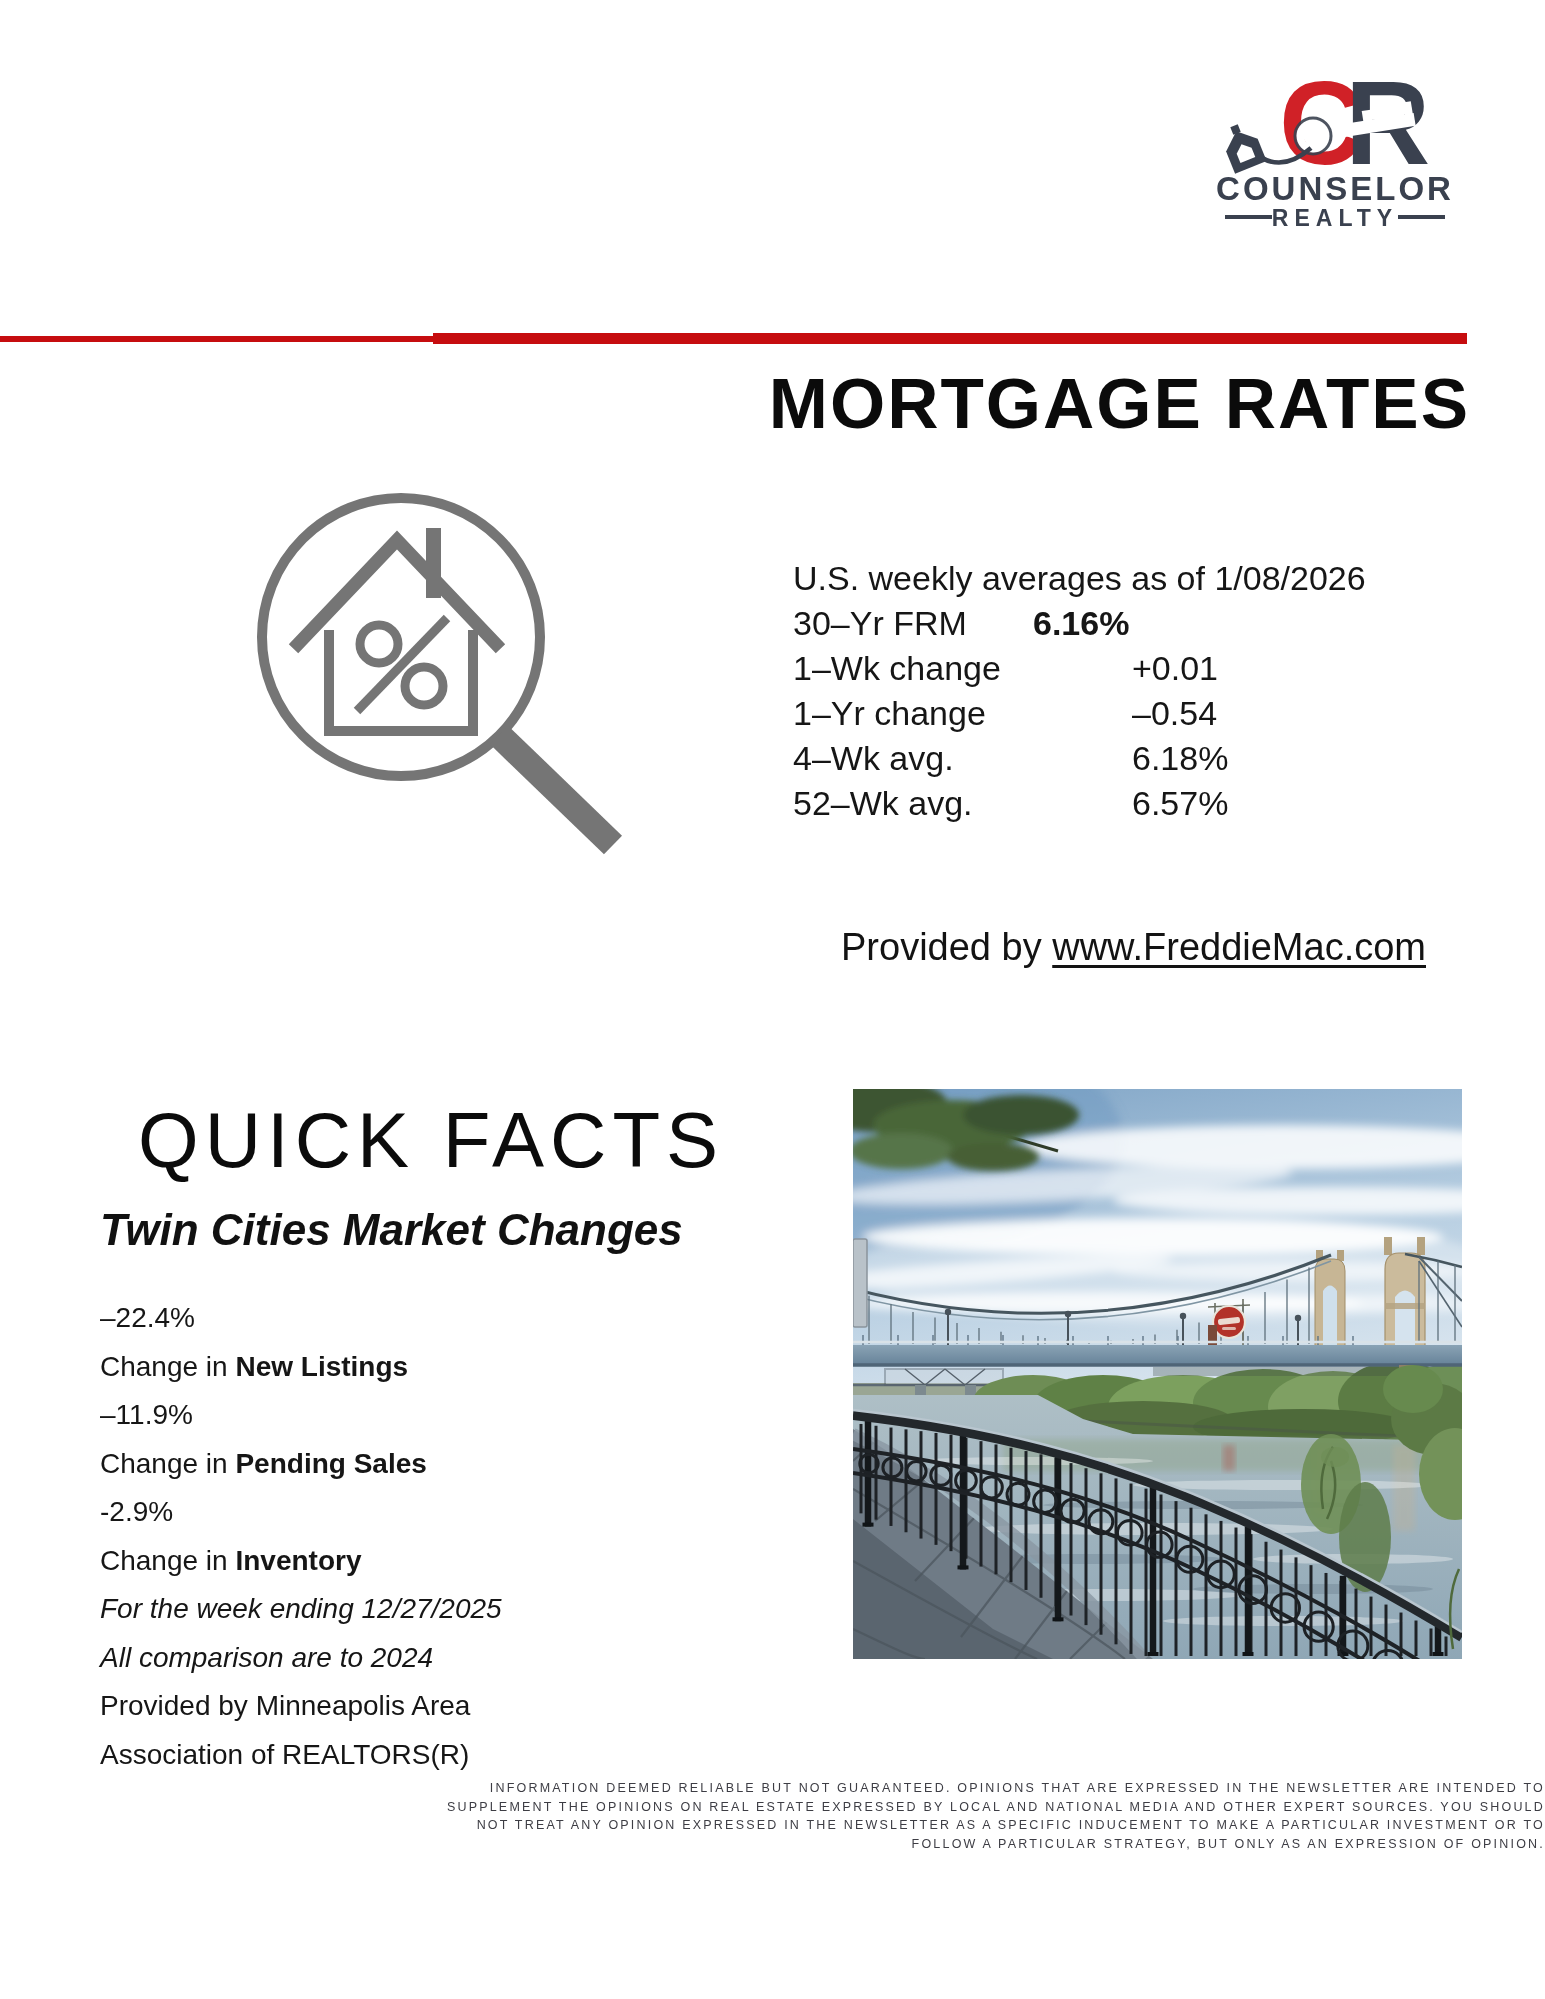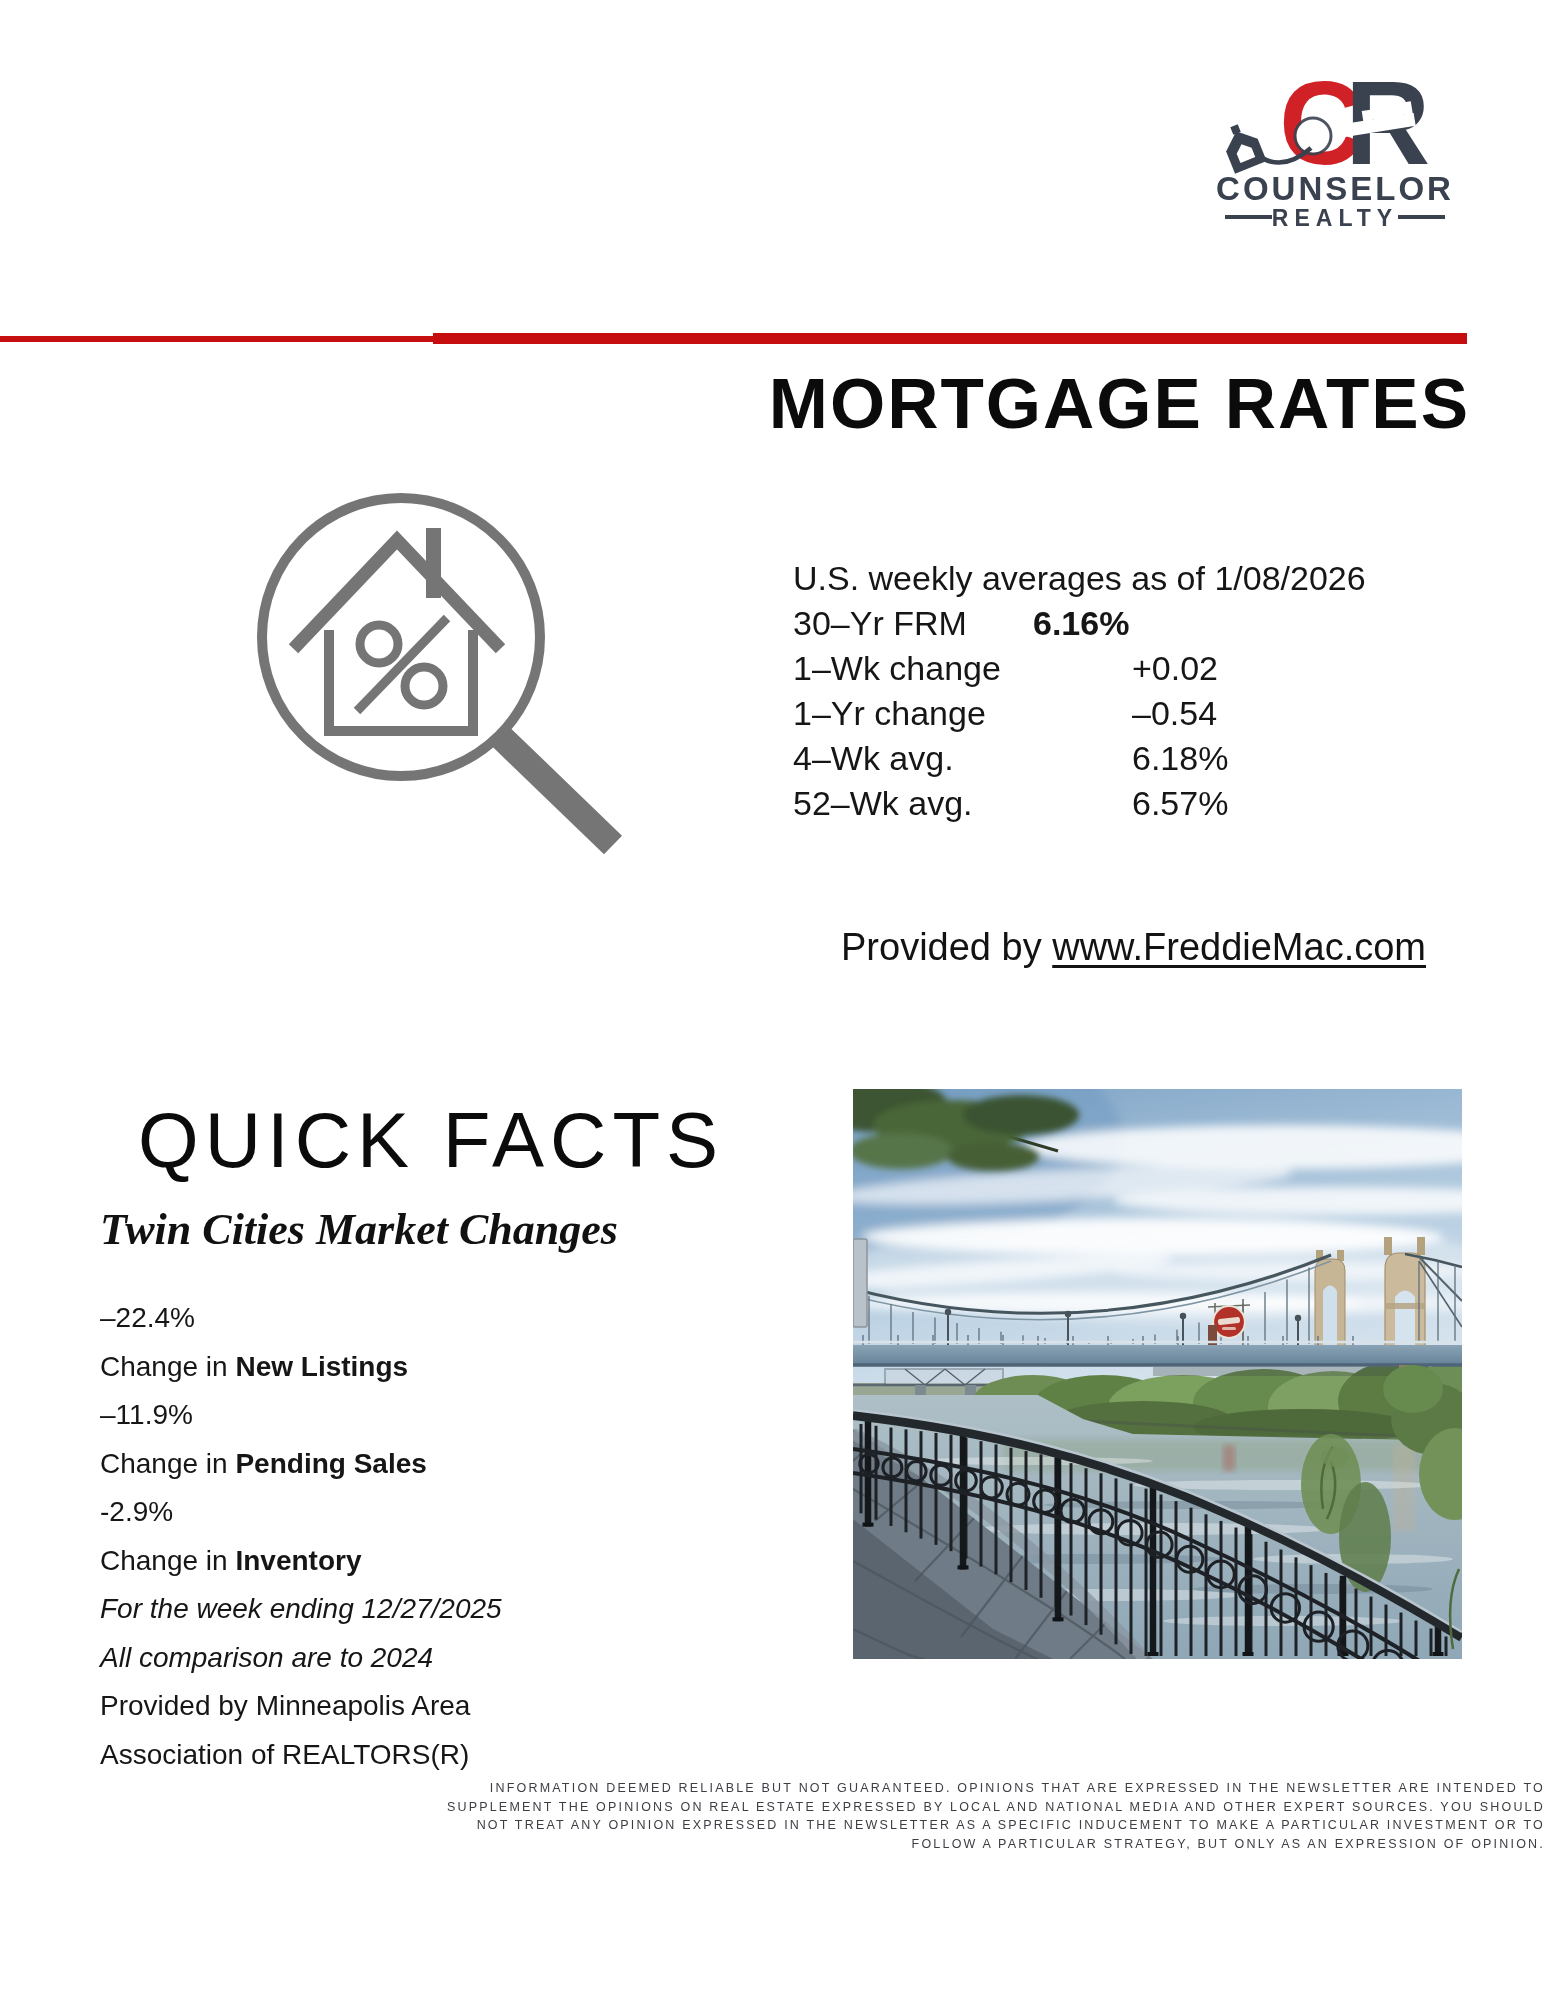--- a/index.html
+++ b/index.html
@@ -29,21 +29,21 @@
   .provided{position:absolute;left:793px;top:926px;font-size:38px;color:#131313;margin-left:48px;}
   .provided a{color:#131313;text-decoration:underline;text-underline-offset:5px;text-decoration-thickness:3px;}
   
   .h-quick{
     position:absolute;left:138px;top:1100px;margin:0;
     font-size:78px;line-height:80px;font-weight:400;letter-spacing:6px;
     color:#0b0b0b;white-space:nowrap;
   }
   .h-sub{
     position:absolute;left:100px;top:1204px;margin:0;
-    font-family:Liberation Serif, serif;
+    font-family:Liberation Sans, sans-serif;
     font-style:italic;font-weight:600;font-size:44px;line-height:52px;color:#111;
   }
   .stats{position:absolute;left:100px;top:1294px;width:640px;font-size:28px;line-height:48.5px;color:#161616;}
   .stats b{font-weight:700;}
   .stats .it{font-style:italic;}
   
   .photo{position:absolute;left:853px;top:1089px;width:609px;height:570px;}
   .photo svg{display:block;}
   
   .disclaimer{
@@ -109,21 +109,21 @@
   </div>
 
   <div class="rates">
     <div class="rates-head">U.S. weekly averages as of 1/08/2026</div>
     <div class="rate-row first">
       <span class="lbl">30–Yr FRM</span>
       <span class="val"><b>6.16%</b></span>
     </div>
     <div class="rate-row">
       <span class="lbl">1–Wk change</span>
-      <span class="val">+0.02</span>
+      <span class="val">+0.01</span>
     </div>
     <div class="rate-row">
       <span class="lbl">1–Yr change</span>
       <span class="val">–0.54</span>
     </div>
     <div class="rate-row">
       <span class="lbl">4–Wk avg.</span>
       <span class="val">6.18%</span>
     </div>
     <div class="rate-row">

